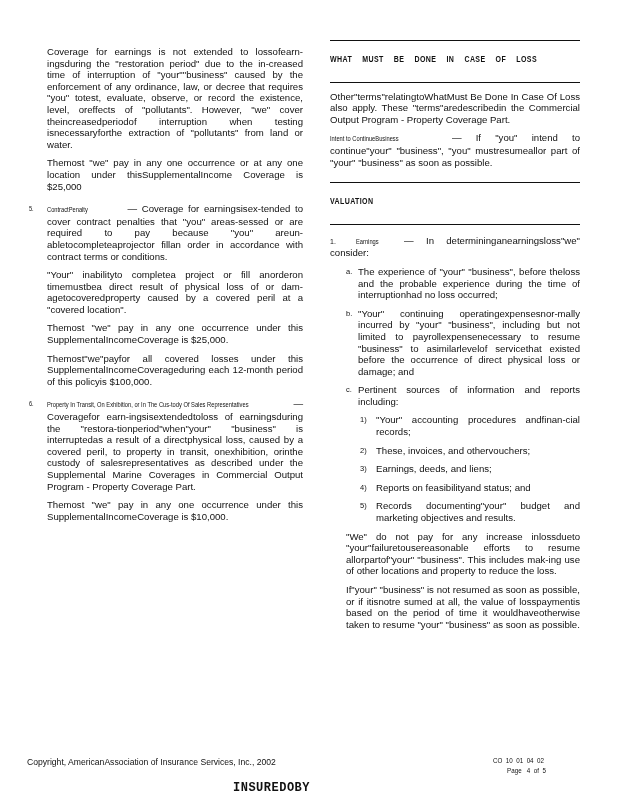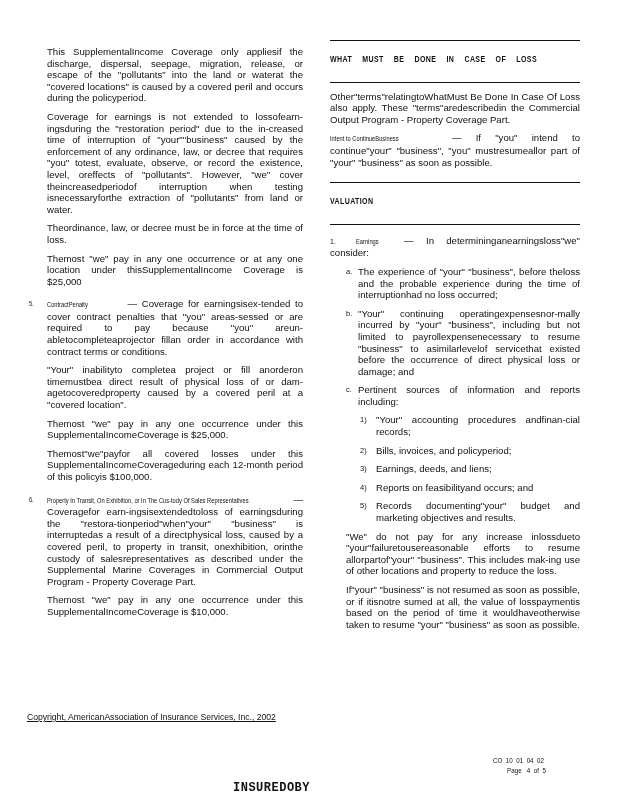--- a/index.html
+++ b/index.html
@@ -15,35 +15,33 @@
   .cap { font-size: 7px; letter-spacing: 0; display: inline-block; transform: scaleX(0.82);
          transform-origin: left; margin-right: -6px; }
   .rule { border-top: 1px solid #111; height: 0; margin: 0; }
   .heading { font-size: 9px; font-weight: bold; letter-spacing: 0.5px; word-spacing: 10px;
              transform: scaleX(0.78); transform-origin: left; white-space: nowrap;
              margin: 13px 0 16px 0; }
   .sub { padding-left: 12px; position: relative; }
   .sub .ltr { position: absolute; left: 0; top: 0; font-size: 7.5px; }
   .subsub { padding-left: 30px; position: relative; }
   .subsub .ltr { position: absolute; left: 14px; top: 0; font-size: 7.5px; }
-  .footer-left { position: absolute; left: 27px; top: 712px; font-size: 8.6px; text-decoration: underline; }
+  .footer-left { position: absolute; left: 27px; top: 757px; font-size: 8.6px; }
   .footer-right { position: absolute; left: 493px; top: 756px; font-size: 8px; line-height: 10px;
                   transform: scaleX(0.78); transform-origin: left; }
   .footer-right div { white-space: pre; }
   .watermark { position: absolute; left: 0; width: 543px; top: 781px; text-align: center;
                font-family: "Liberation Mono", monospace; font-weight: bold; font-size: 12px;
                letter-spacing: 0.5px; }
 </style>
 </head>
 <body>
 
 <div class="col left">
-  <p>This SupplementalIncome Coverage only appliesif the discharge, dispersal, seepage, migration, release, or escape of the "pollutants" into the land or waterat the "covered locations" is caused by a covered peril and occurs during the policyperiod.</p>
   <p>Coverage for earnings is not extended to lossofearn-ingsduring the "restoration period" due to the in-creased time of interruption of "your""business" caused by the enforcement of any ordinance, law, or decree that requires "you" totest, evaluate, observe, or record the existence, level, oreffects of "pollutants". However, "we" cover theincreasedperiodof interruption when testing isnecessaryforthe extraction of "pollutants" from land or water.</p>
-  <p>Theordinance, law, or decree must be in force at the time of loss.</p>
   <p>Themost "we" pay in any one occurrence or at any one location under thisSupplementalIncome Coverage is $25,000</p>
 
   <div class="hang">
     <span class="num">5.</span>
     <p style="margin-top:11px">
       <span class="cap">ContractPenalty</span>
       <span style="margin-left:32px">— Coverage for earningsisex-tended to cover contract penalties that "you" areas-sessed or are required to pay because "you" areun-abletocompleteaprojector fillan order in accordance with contract terms or conditions.</span>
     </p>
     <p>"Your" inabilityto completea project or fill anorderon timemustbea direct result of physical loss of or dam-agetocoveredproperty caused by a covered peril at a "covered location".</p>
     <p>Themost "we" pay in any one occurrence under this SupplementalIncomeCoverage is $25,000.</p>
@@ -77,23 +75,23 @@
     <p style="padding-left:0">
       <span class="num" style="position:static; margin-right:8px">1.</span>
       <span class="cap">Earnings</span>
       <span style="margin-left:14px">— In determininganearningsloss"we" consider:</span>
     </p>
     <div style="padding-left:16px">
       <p class="sub"><span class="ltr">a.</span><span>The experience of "your" "business", before theloss and the probable experience during the time of interruptionhad no loss occurred;</span></p>
       <p class="sub"><span class="ltr">b.</span><span>"Your" continuing operatingexpensesnor-mally incurred by "your" "business", including but not limited to payrollexpensenecessary to resume "business" to asimilarlevelof servicethat existed before the occurrence of direct physical loss or damage; and</span></p>
       <p class="sub"><span class="ltr">c.</span><span>Pertinent sources of information and reports including:</span></p>
       <p class="subsub"><span class="ltr">1)</span><span>"Your" accounting procedures andfinan-cial records;</span></p>
-      <p class="subsub"><span class="ltr">2)</span><span>Bills, invoices, and policyperiod;</span></p>
+      <p class="subsub"><span class="ltr">2)</span><span>These, invoices, and othervouchers;</span></p>
       <p class="subsub"><span class="ltr">3)</span><span>Earnings, deeds, and liens;</span></p>
-      <p class="subsub"><span class="ltr">4)</span><span>Reports on feasibilityand occurs; and</span></p>
+      <p class="subsub"><span class="ltr">4)</span><span>Reports on feasibilityand status; and</span></p>
       <p class="subsub"><span class="ltr">5)</span><span>Records documenting"your" budget and marketing objectives and results.</span></p>
     </div>
     <p style="padding-left:16px">"We" do not pay for any increase inlossdueto "your"failuretousereasonable efforts to resume allorpartof"your" "business". This includes mak-ing use of other locations and property to reduce the loss.</p>
     <p style="padding-left:16px">If"your" "business" is not resumed as soon as possible, or if itisnotre sumed at all, the value of losspaymentis based on the period of time it wouldhaveotherwise taken to resume "your" "business" as soon as possible.</p>
   </div>
 </div>
 
 <div class="footer-left">Copyright, AmericanAssociation of Insurance Services, Inc., 2002</div>
 <div class="footer-right">
   <div>CO  10  01  04  02</div>

